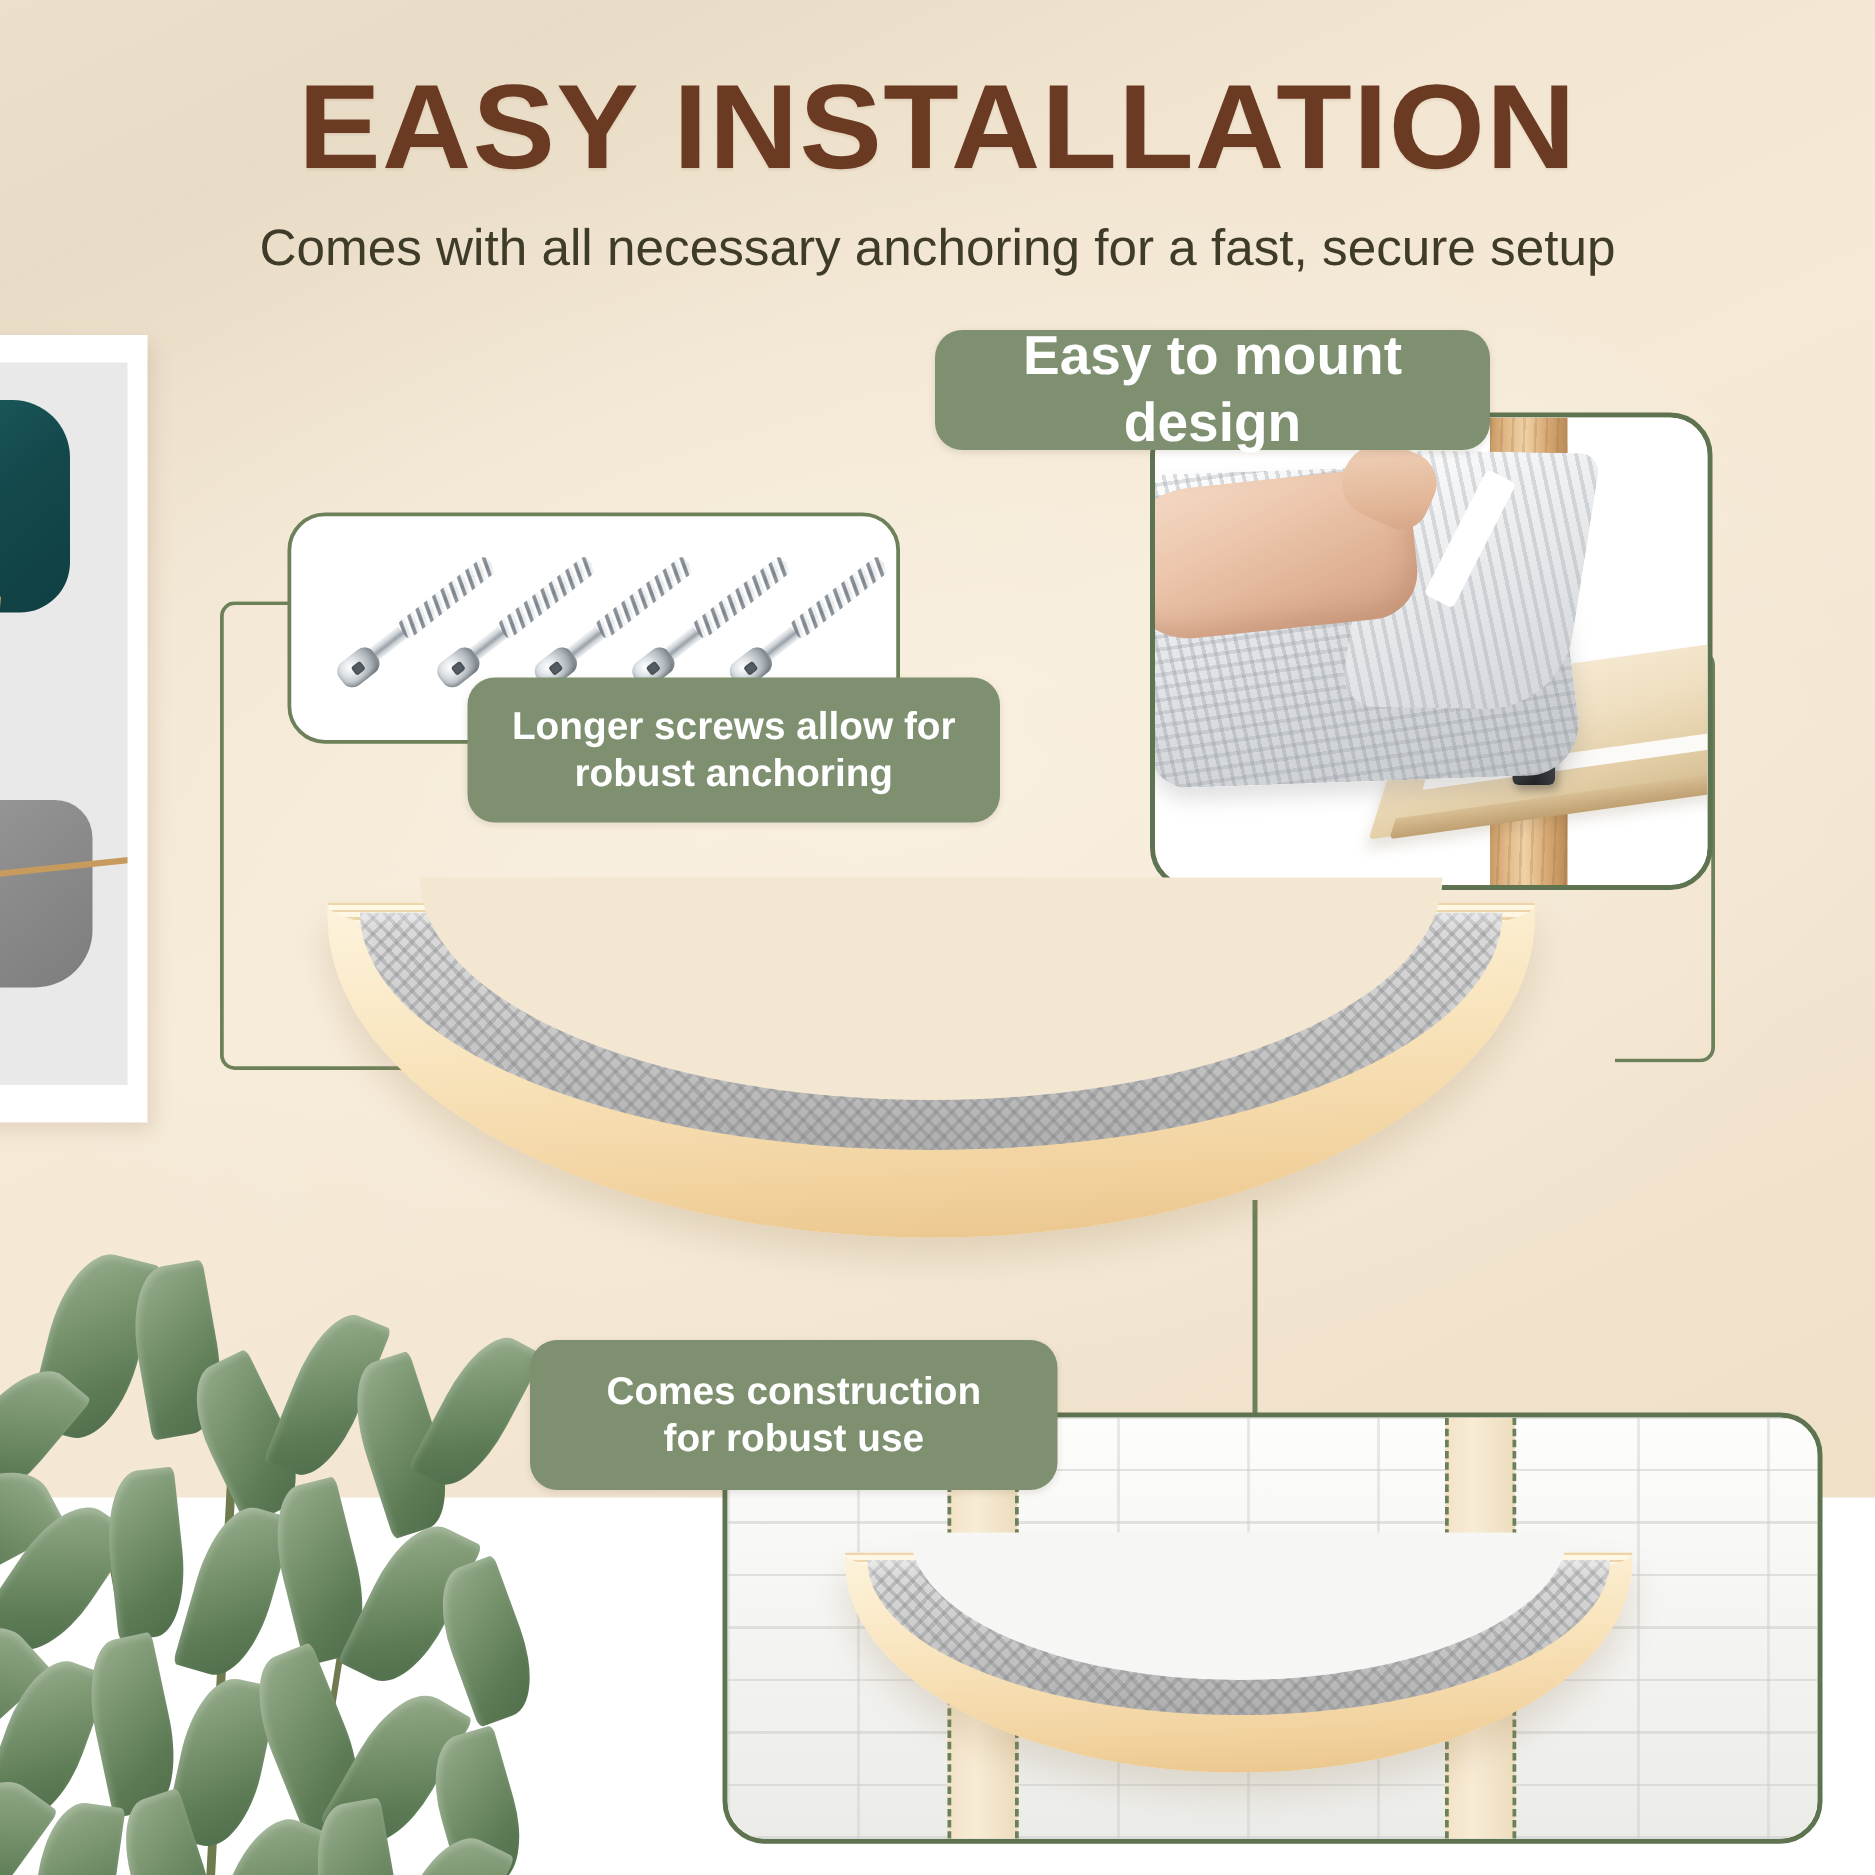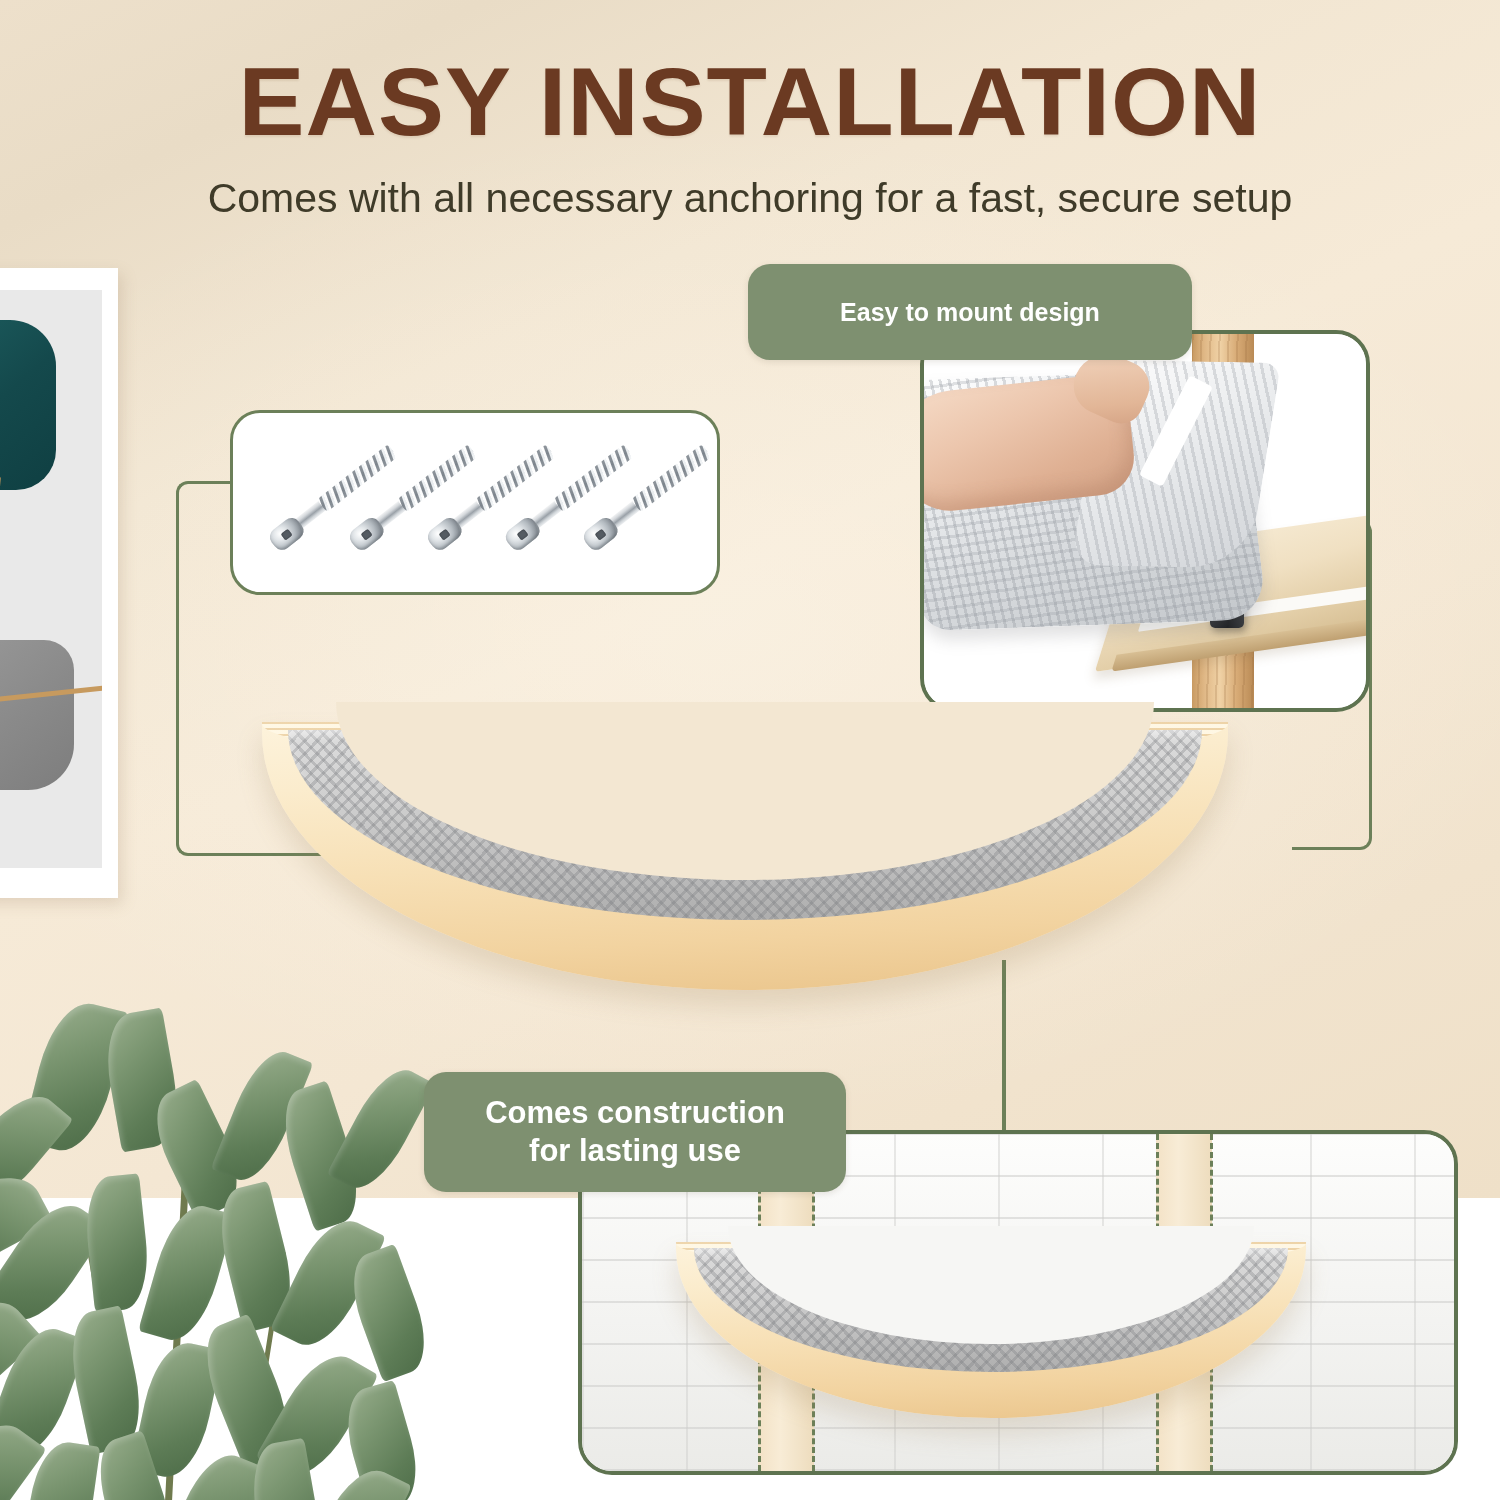--- a/index.html
+++ b/index.html
@@ -434,23 +434,27 @@
     <div class="leaf" style="left:222px; top:462px; width:64px; height:128px; transform:rotate(22deg);"></div>
     <div class="leaf" style="left:296px; top:452px; width:60px; height:134px; transform:rotate(-10deg);"></div>
     <div class="leaf" style="left:366px; top:476px; width:62px; height:124px; transform:rotate(26deg);"></div>
   </div>
 
   <div class="header">
     <div class="title">EASY INSTALLATION</div>
     <div class="subtitle">Comes with all necessary anchoring for a fast, secure setup</div>
   </div>
 
-  <div class="badge" style="left:748px; top:264px; width:444px; height:96px; font-size:25px;">
+  <div class="badge" style="left:748px; top:264px; width:444px; height:96px; font-size:44px;">
     <span>Easy to mount design</span>
   </div>
 
+  <div class="badge" style="left:374px; top:542px; width:426px; height:116px; font-size:31px; flex-direction:column;">
+    <span>Longer screws allow for</span>
+    <span>robust anchoring</span>
+  </div>
 
   <div class="badge" style="left:424px; top:1072px; width:422px; height:120px; font-size:31px; flex-direction:column;">
     <span>Comes construction</span>
-    <span>for lasting use</span>
+    <span>for robust use</span>
   </div>
 
 </div>
 
 </body></html>

